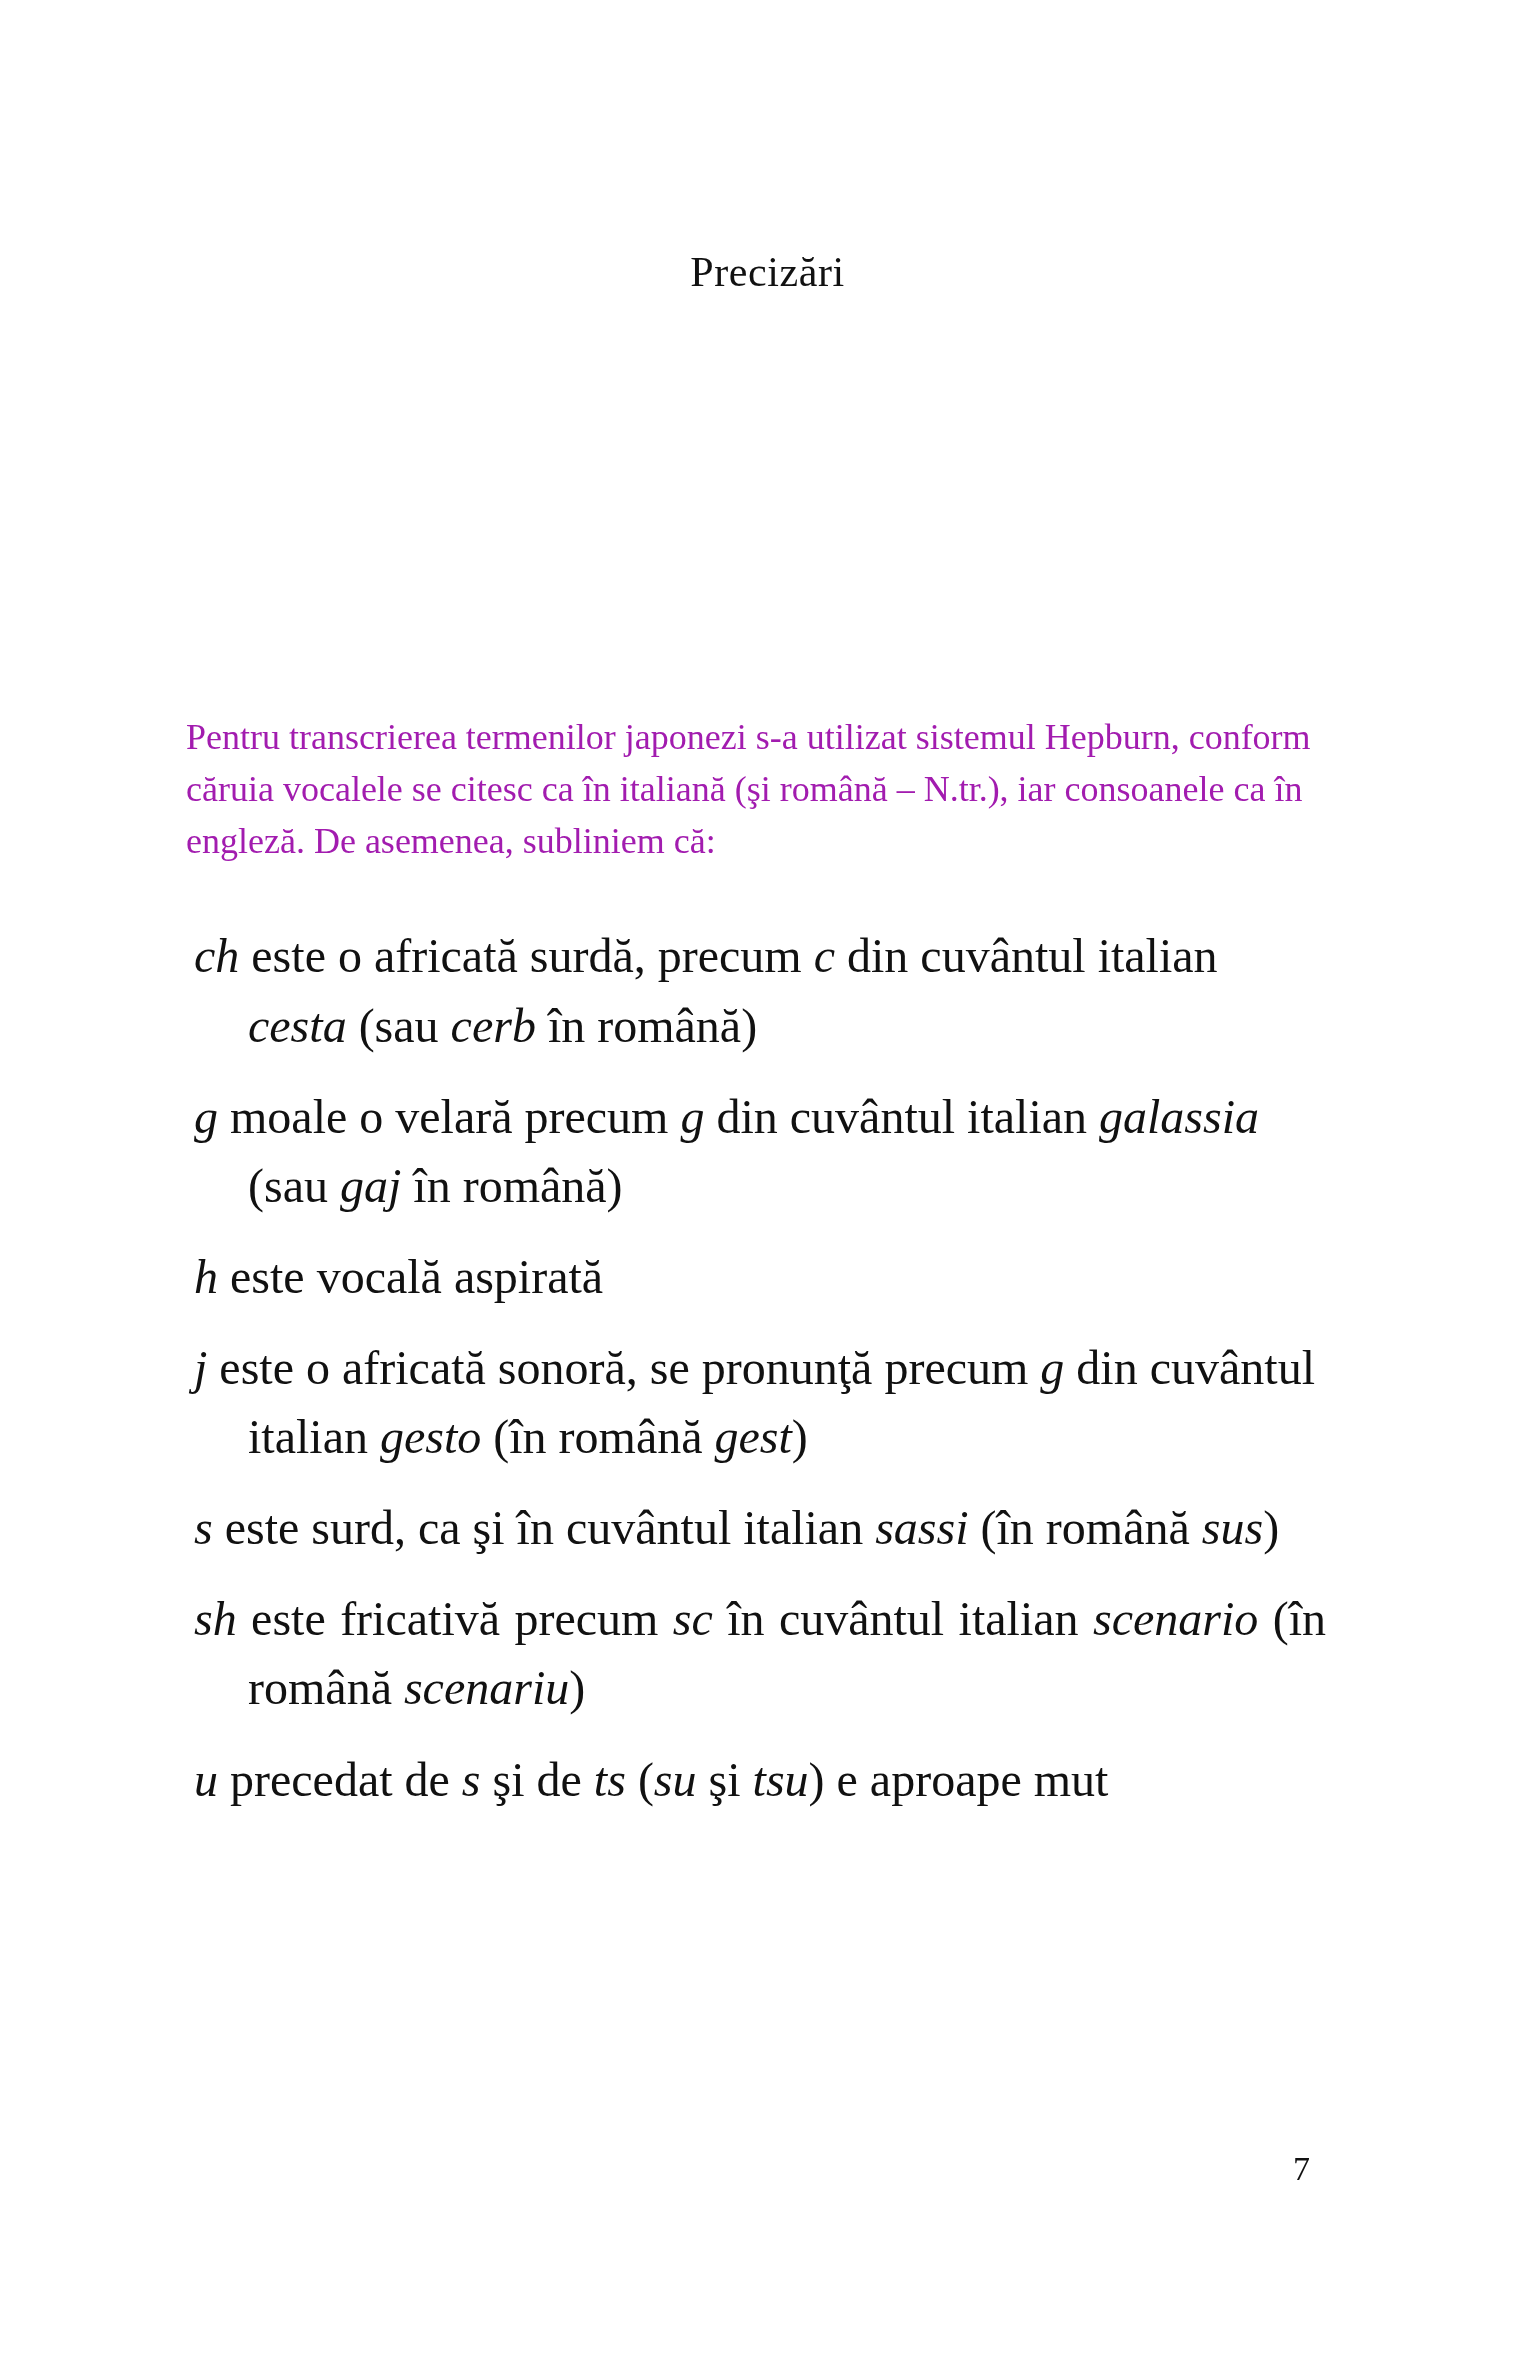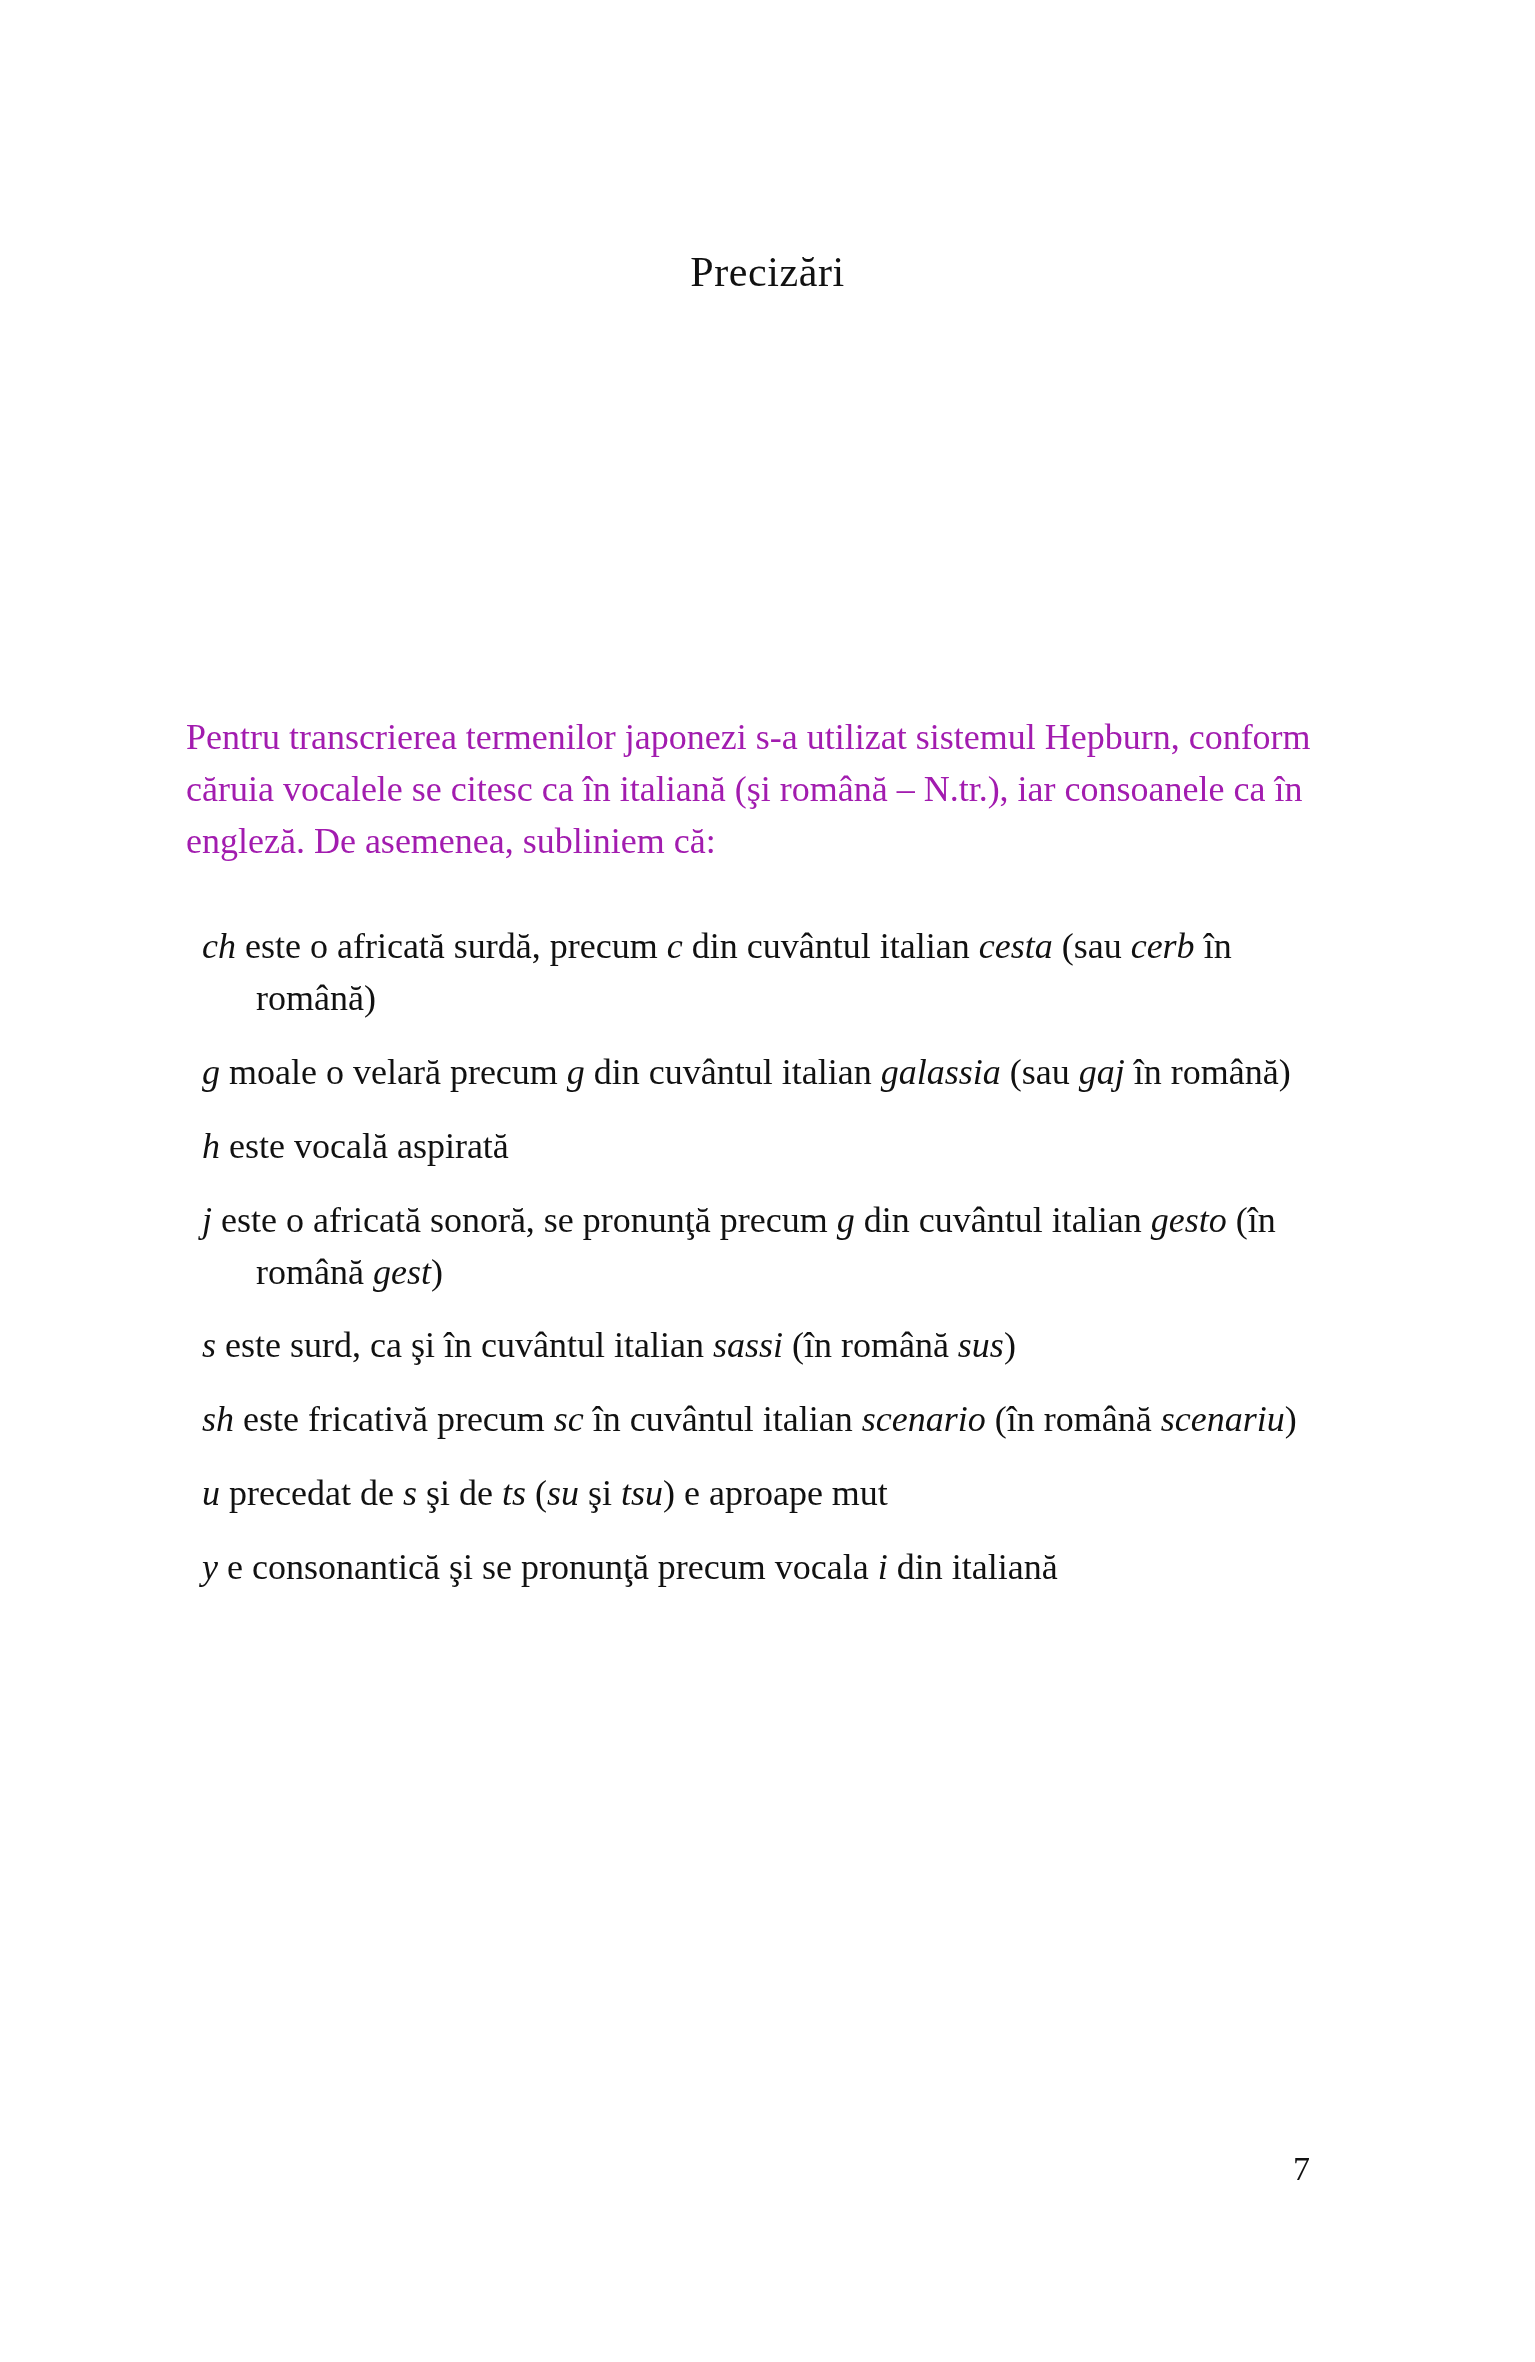--- a/index.html
+++ b/index.html
@@ -46,24 +46,24 @@
     text-align: left;
     color: #a21caf;
     margin: 0 0 54px 0;
   }
   .rules {
     margin: 0;
     padding: 0;
     list-style: none;
   }
   .rule {
-    font-size: 36px;
+    font-size: 48px;
     line-height: 1.44;
     color: #111111;
-    margin: 0 0 22px 16px;
+    margin: 0 0 22px 8px;
     padding-left: 54px;
     text-indent: -54px;
   }
   .rule.just {
     text-align: justify;
   }
   .rule i {
     font-style: italic;
   }
   .folio {
@@ -89,20 +89,19 @@
 
     <ul class="rules">
 
     <li class="rule"><i>ch</i><span> este o africată surdă, precum </span><i>c</i><span> din cuvântul italian </span><i>cesta</i><span> (sau </span><i>cerb</i><span> în română)</span></li>
         <li class="rule"><i>g</i><span> moale o velară precum </span><i>g</i><span> din cuvântul italian </span><i>galassia</i><span> (sau </span><i>gaj</i><span> în română)</span></li>
         <li class="rule"><i>h</i><span> este vocală aspirată</span></li>
         <li class="rule"><i>j</i><span> este o africată sonoră, se pronunţă precum </span><i>g</i><span> din cuvântul italian </span><i>gesto</i><span> (în română </span><i>gest</i><span>)</span></li>
         <li class="rule"><i>s</i><span> este surd, ca şi în cuvântul italian </span><i>sassi</i><span> (în română </span><i>sus</i><span>)</span></li>
         <li class="rule just"><i>sh</i><span> este fricativă precum </span><i>sc</i><span> în cuvântul italian </span><i>scenario</i><span> (în română </span><i>scenariu</i><span>)</span></li>
         <li class="rule"><i>u</i><span> precedat de </span><i>s</i><span> şi de </span><i>ts</i><span> (</span><i>su</i><span> şi </span><i>tsu</i><span>) e aproape mut</span></li>
-        <li class="rule"><i>y</i><span> e consonantică şi se pronunţă precum vocala </span><i>i</i><span> din italiană</span></li>
       </ul>
 
   </div>
 
   <div class="folio">7</div>
 
 </div>
 
 </body></html>

